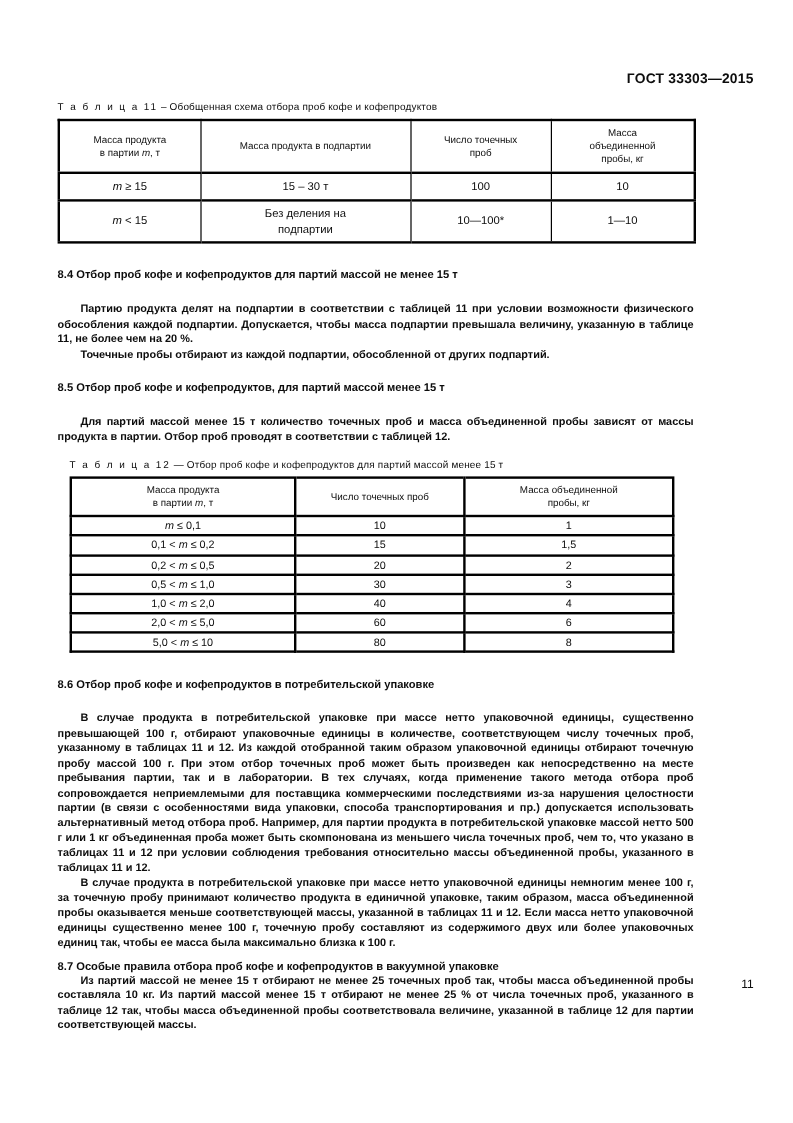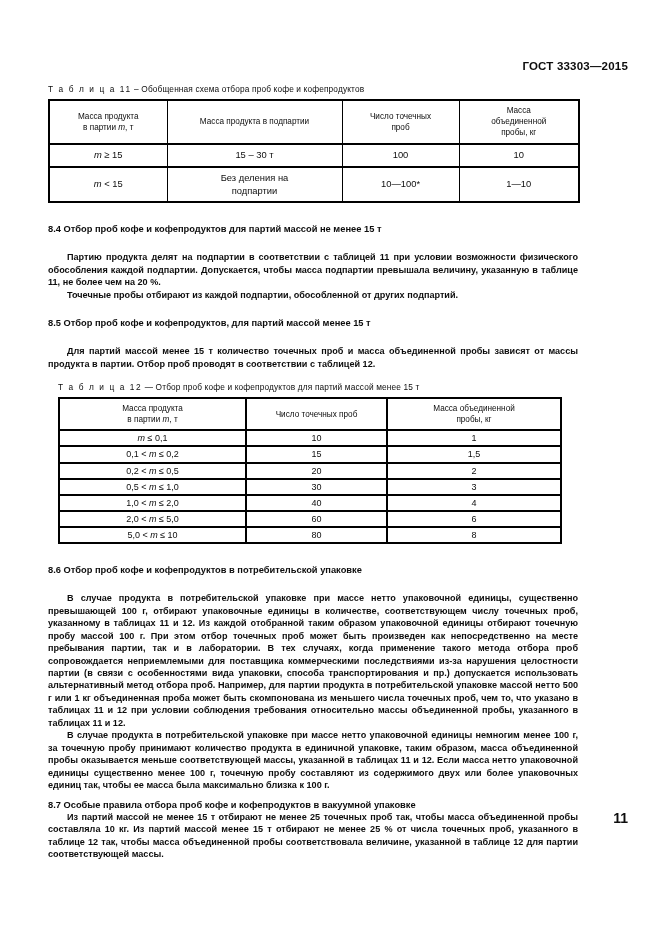--- a/index.html
+++ b/index.html
@@ -133,22 +133,21 @@
 
   .gap-sm  { height: 7px; }
   .gap-md  { height: 12px; }
   .gap-lg  { height: 16px; }
   .gap-xl  { height: 20px; }
 
   .page-num {
     position: absolute;
     right: 33px;
     bottom: 38px;
-    font-size: 14px;
-    font-weight: bold;
+    font-size: 10px;
   }
 </style>
 </head>
 <body>
 
 <div id="page">
 
   <div class="doc-header">ГОСТ 33303—2015</div>
 
   <div class="content">

